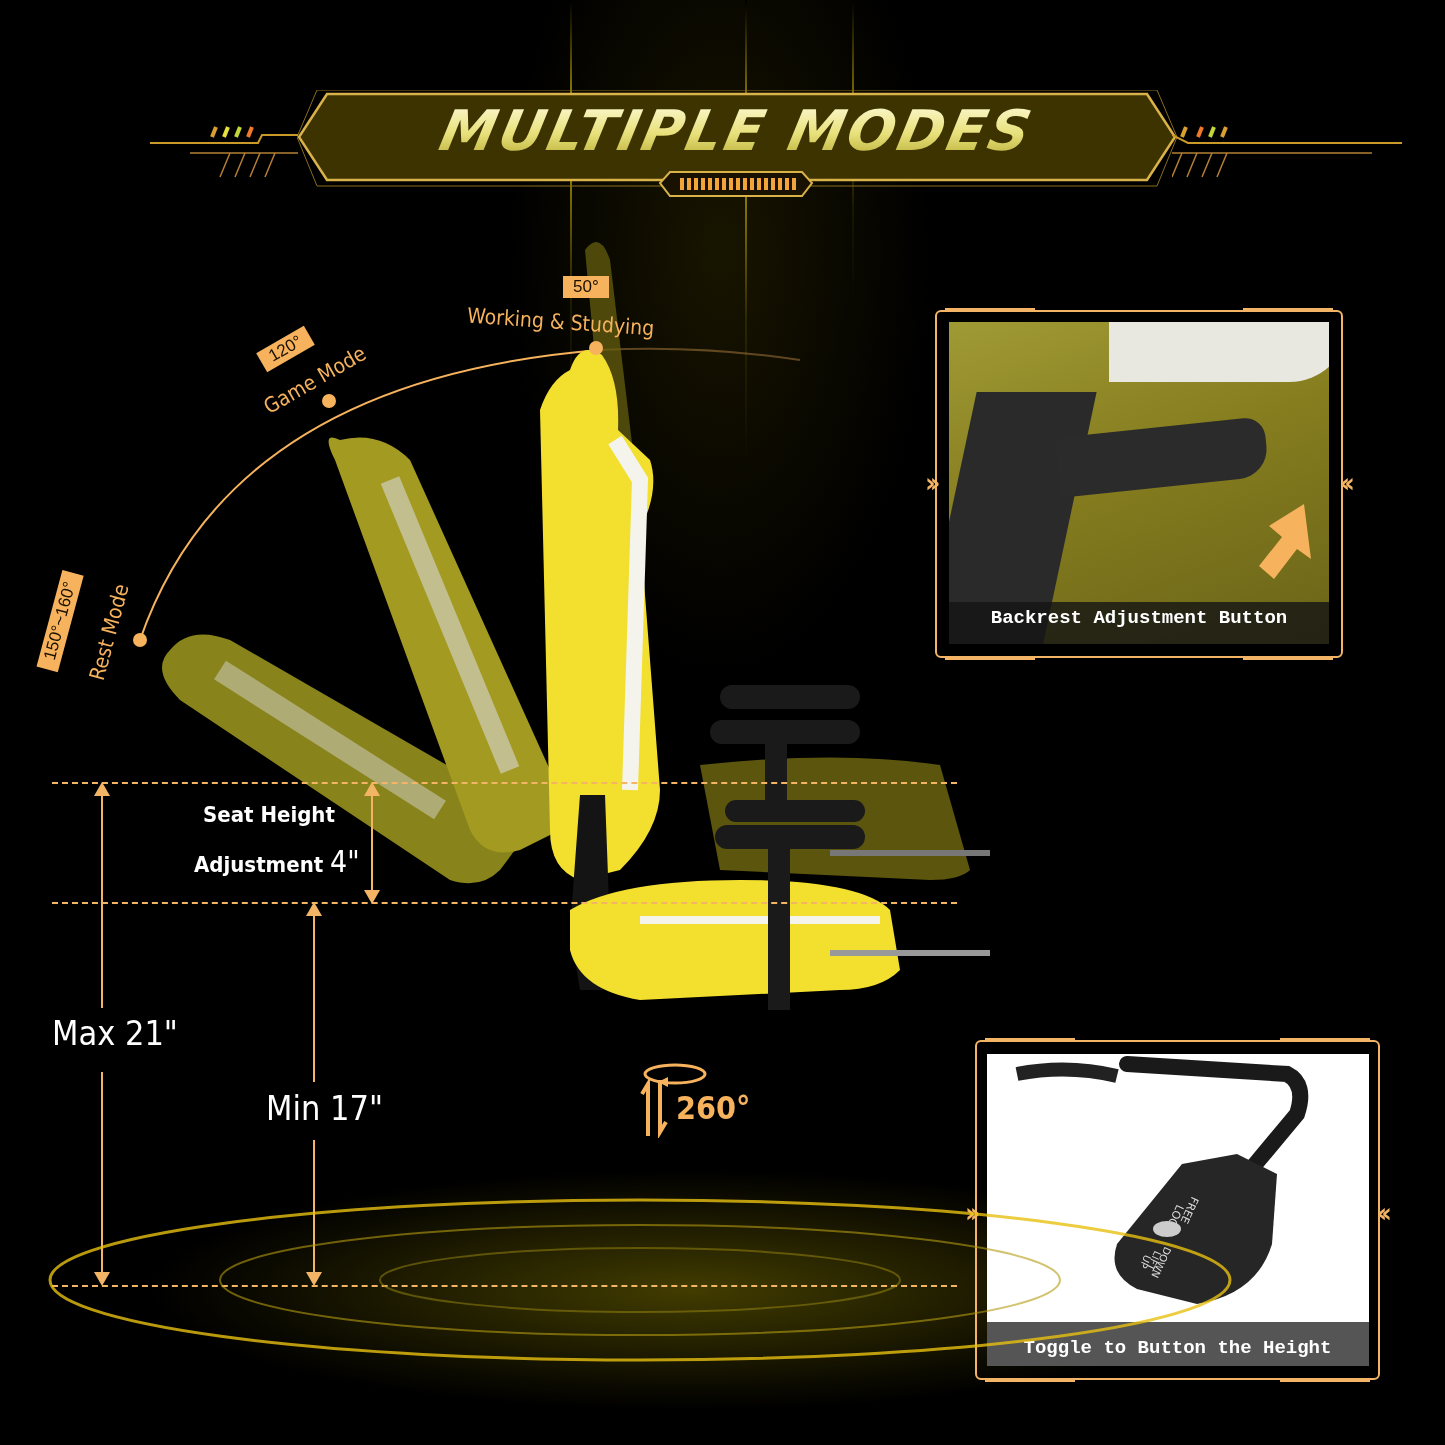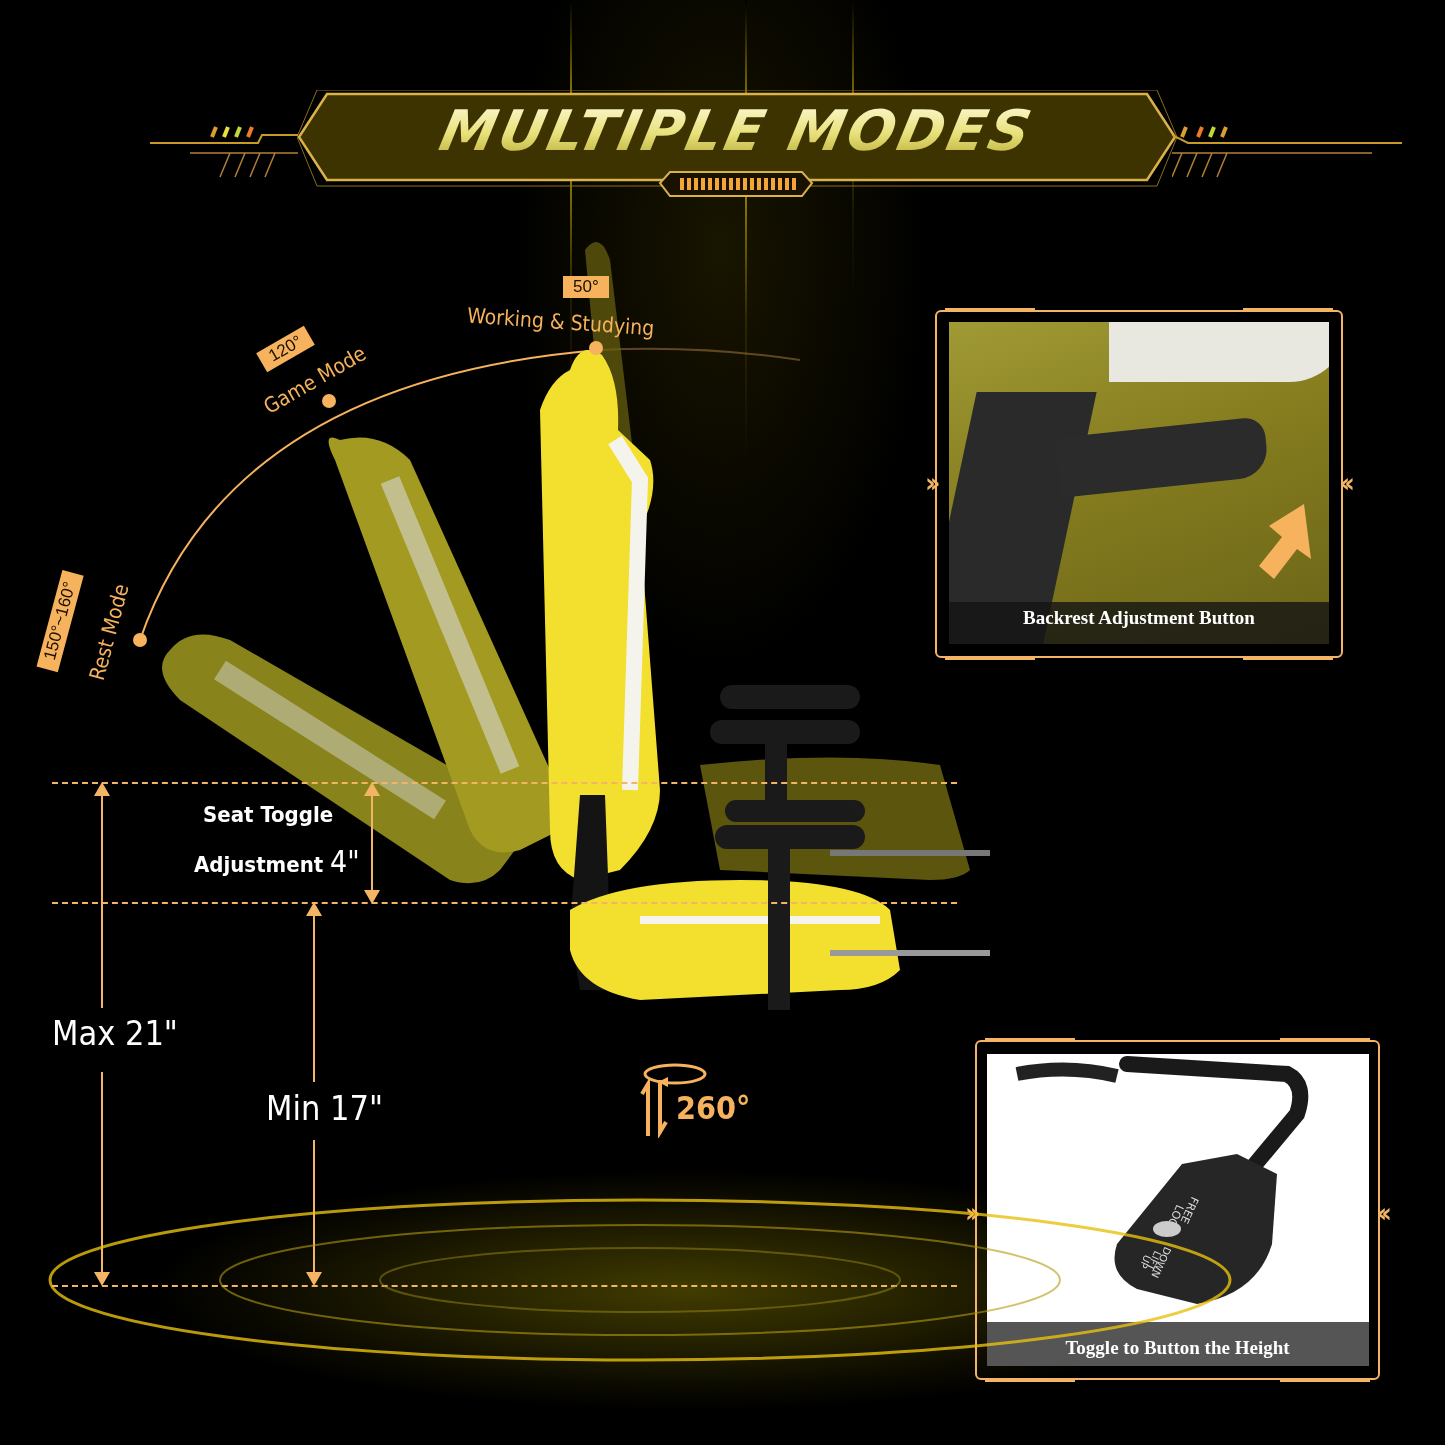--- a/index.html
+++ b/index.html
@@ -19,21 +19,21 @@
   
   .tag{position:absolute;background:#f6b25c;color:#1b1000;font-family:"Liberation Sans",sans-serif;font-size:17px;padding:1px 10px;line-height:20px;}
   .mode-text{position:absolute;color:#f6b25c;font-family:"DejaVu Sans Condensed","DejaVu Sans",sans-serif;font-size:21px;white-space:nowrap;}
   .dot{position:absolute;width:14px;height:14px;border-radius:50%;background:#f6b25c;}
   
   .dash{position:absolute;height:0;border-top:2px dashed #f3b565;}
   .measure{position:absolute;color:#fff;font-family:"DejaVu Sans Condensed","DejaVu Sans",sans-serif;white-space:nowrap;}
   
   .inset{position:absolute;}
   .inset .frame{position:absolute;inset:0;border:2px solid #f3b565;border-radius:6px;}
-  .inset .caption{position:absolute;left:14px;right:14px;text-align:center;color:#fff;font-family:Liberation Serif, serif;font-weight:bold;font-size:19px;}
+  .inset .caption{position:absolute;left:14px;right:14px;text-align:center;color:#fff;font-family:Liberation Mono, monospace;font-weight:bold;font-size:19px;}
   .chev{position:absolute;color:#f3b565;font-size:26px;font-weight:bold;letter-spacing:-6px;font-family:"DejaVu Sans",sans-serif;}
   .corner{position:absolute;background:#f3b565;}
 </style>
 </head>
 <body>
 
 <div class="stage">
 
   <div class="vline" style="left:570px;top:0;height:420px;"></div>
   <div class="vline" style="left:745px;top:0;height:460px;"></div>
@@ -181,21 +181,21 @@
     <polygon points="12,0 4,14 20,14" fill="#f3b565"></polygon>
     <polygon points="12,384 4,370 20,370" fill="#f3b565"></polygon>
   </svg>
   <div class="measure" style="left:266px;top:1088px;font-size:34px;">Min 17"</div>
 
   <svg class="abs" style="left:360px;top:782px" width="24" height="122">
     <line x1="12" y1="4" x2="12" y2="118" stroke="#f3b565" stroke-width="2"></line>
     <polygon points="12,0 4,14 20,14" fill="#f3b565"></polygon>
     <polygon points="12,122 4,108 20,108" fill="#f3b565"></polygon>
   </svg>
-  <div class="measure" style="left:203px;top:802px;font-size:22px;font-weight:bold;">Seat Toggle</div>
+  <div class="measure" style="left:203px;top:802px;font-size:22px;font-weight:bold;">Seat Height</div>
   <div class="measure" style="left:194px;top:844px;font-size:22px;font-weight:bold;">
     <span>Adjustment</span>
     <span style="font-size:30px;font-weight:normal;">4"</span>
   </div>
 
   <svg class="abs" style="left:640px;top:1060px" width="70" height="40">
     <ellipse cx="35" cy="14" rx="30" ry="9" fill="none" stroke="#f6b25c" stroke-width="3"></ellipse>
     <polygon points="18,22 28,17 28,27" fill="#f6b25c"></polygon>
   </svg>
   <svg class="abs" style="left:640px;top:1078px" width="30" height="60">

